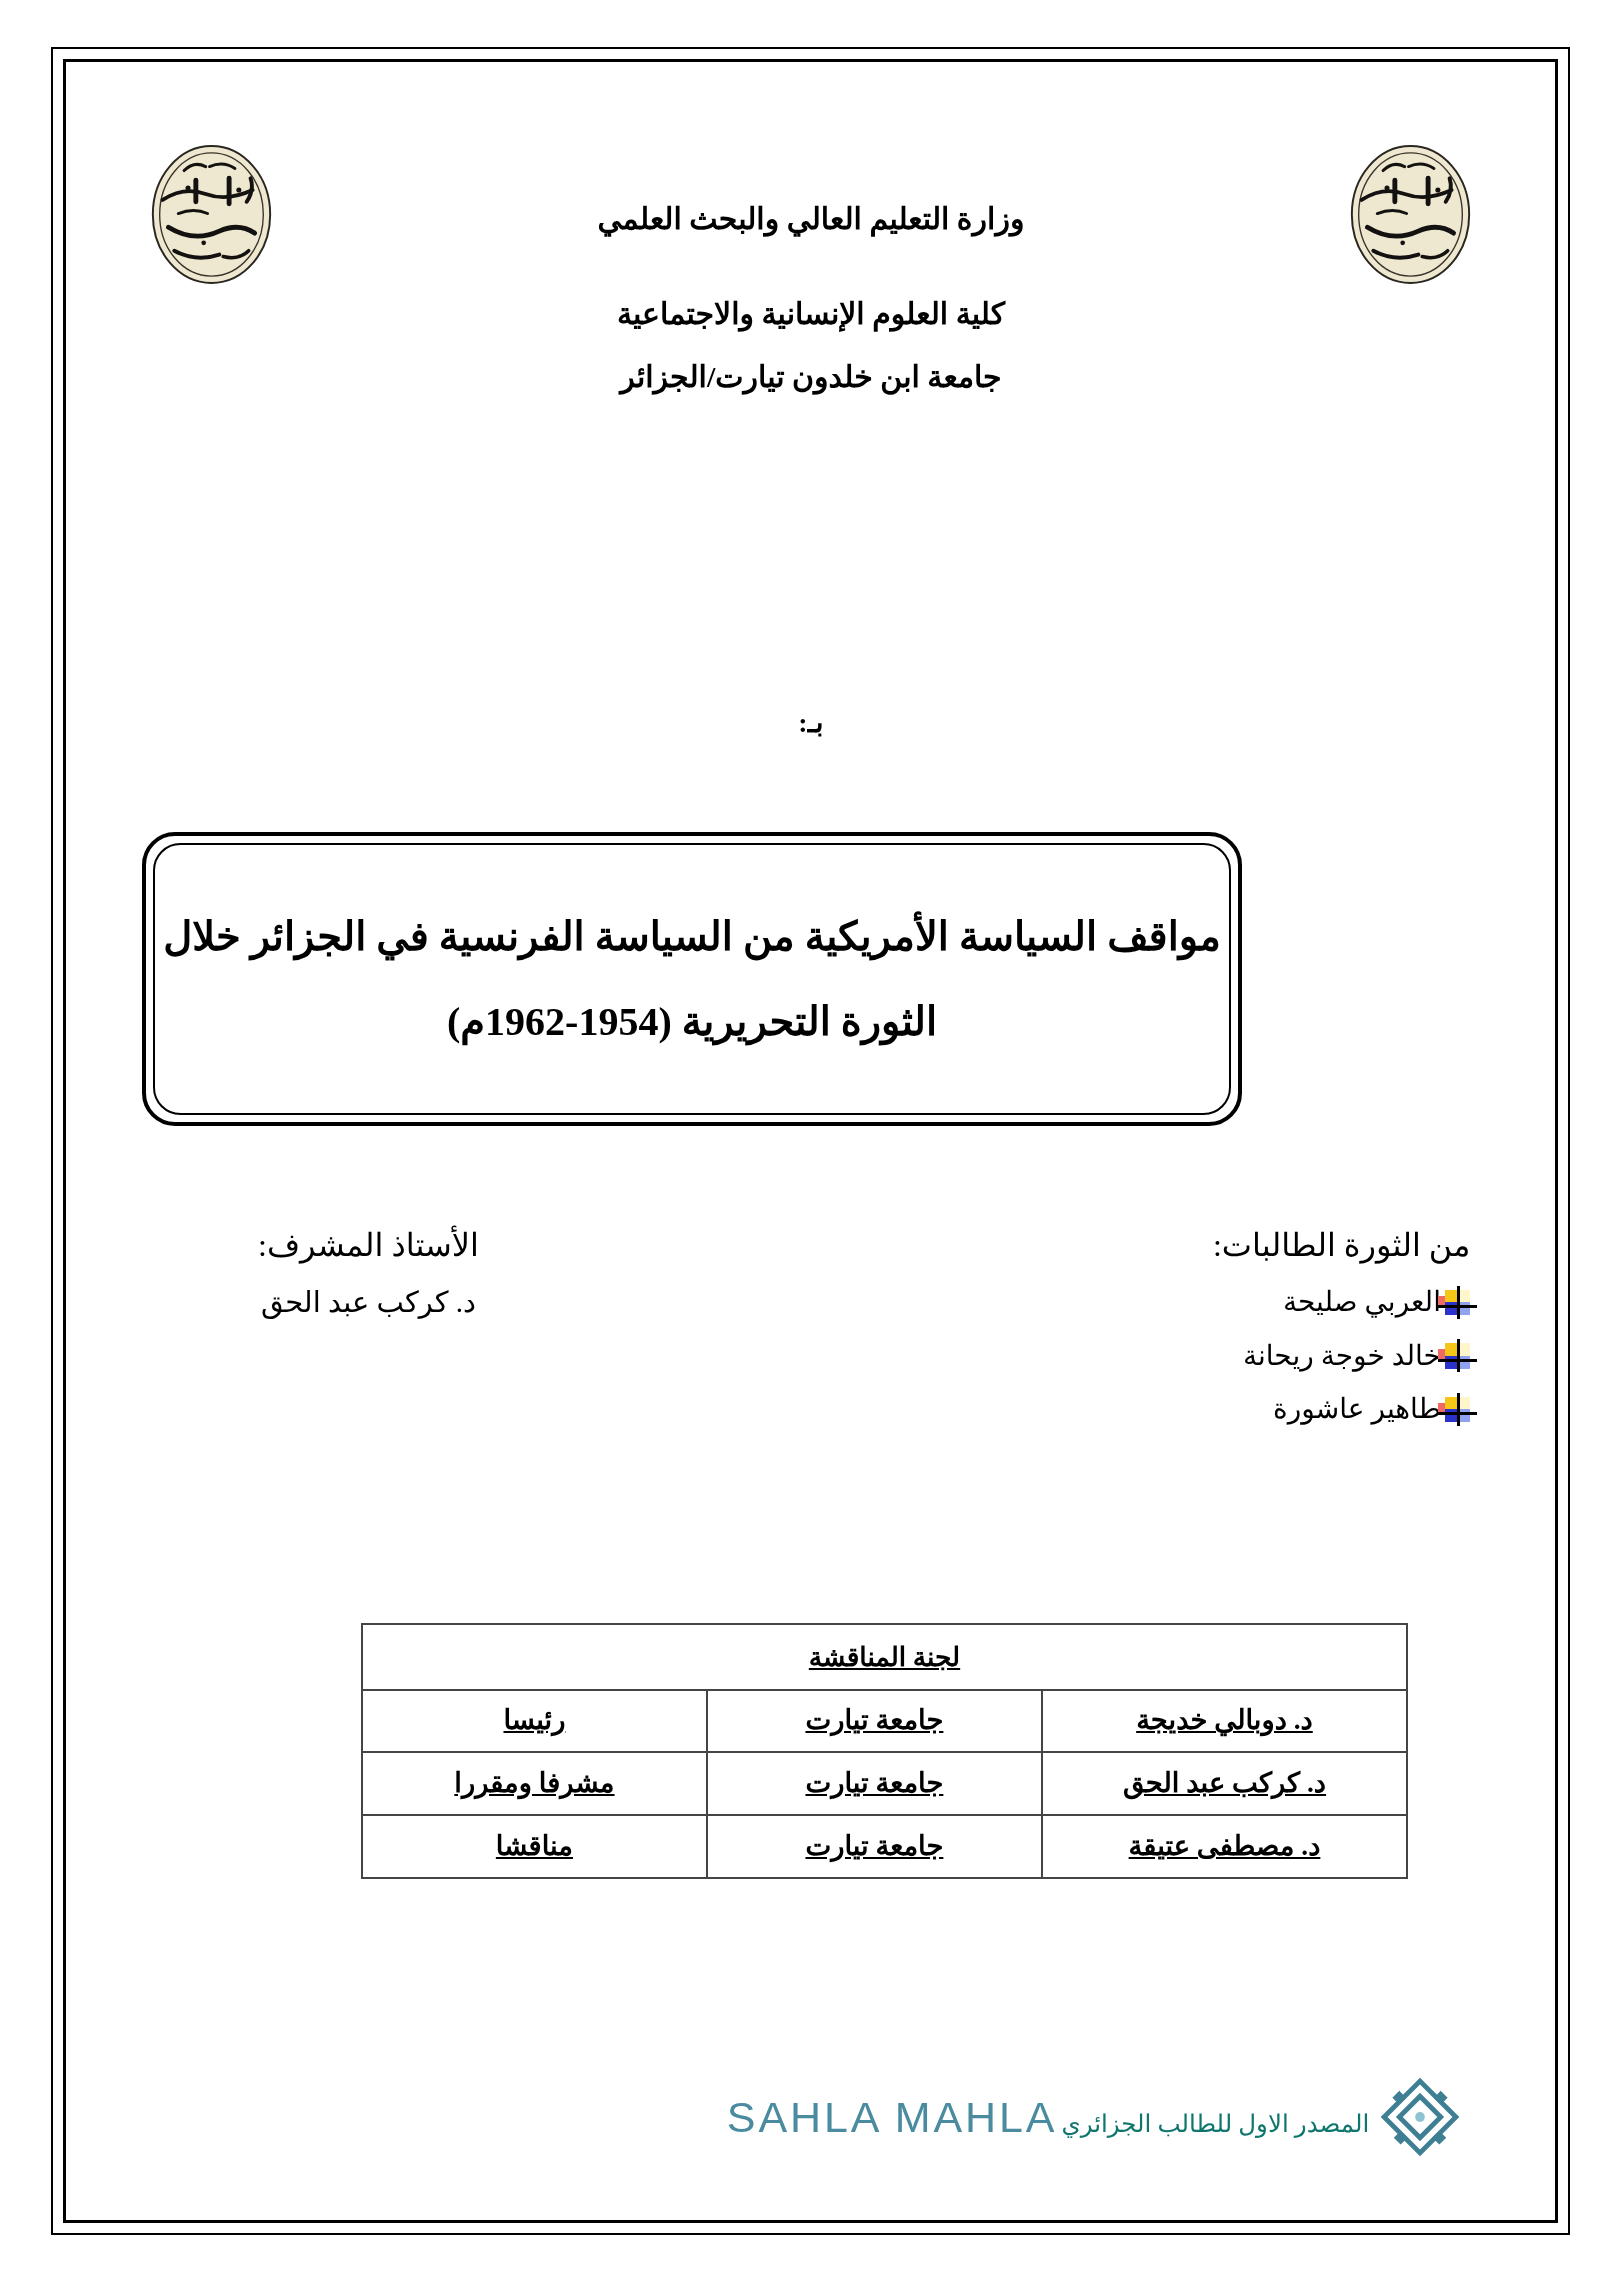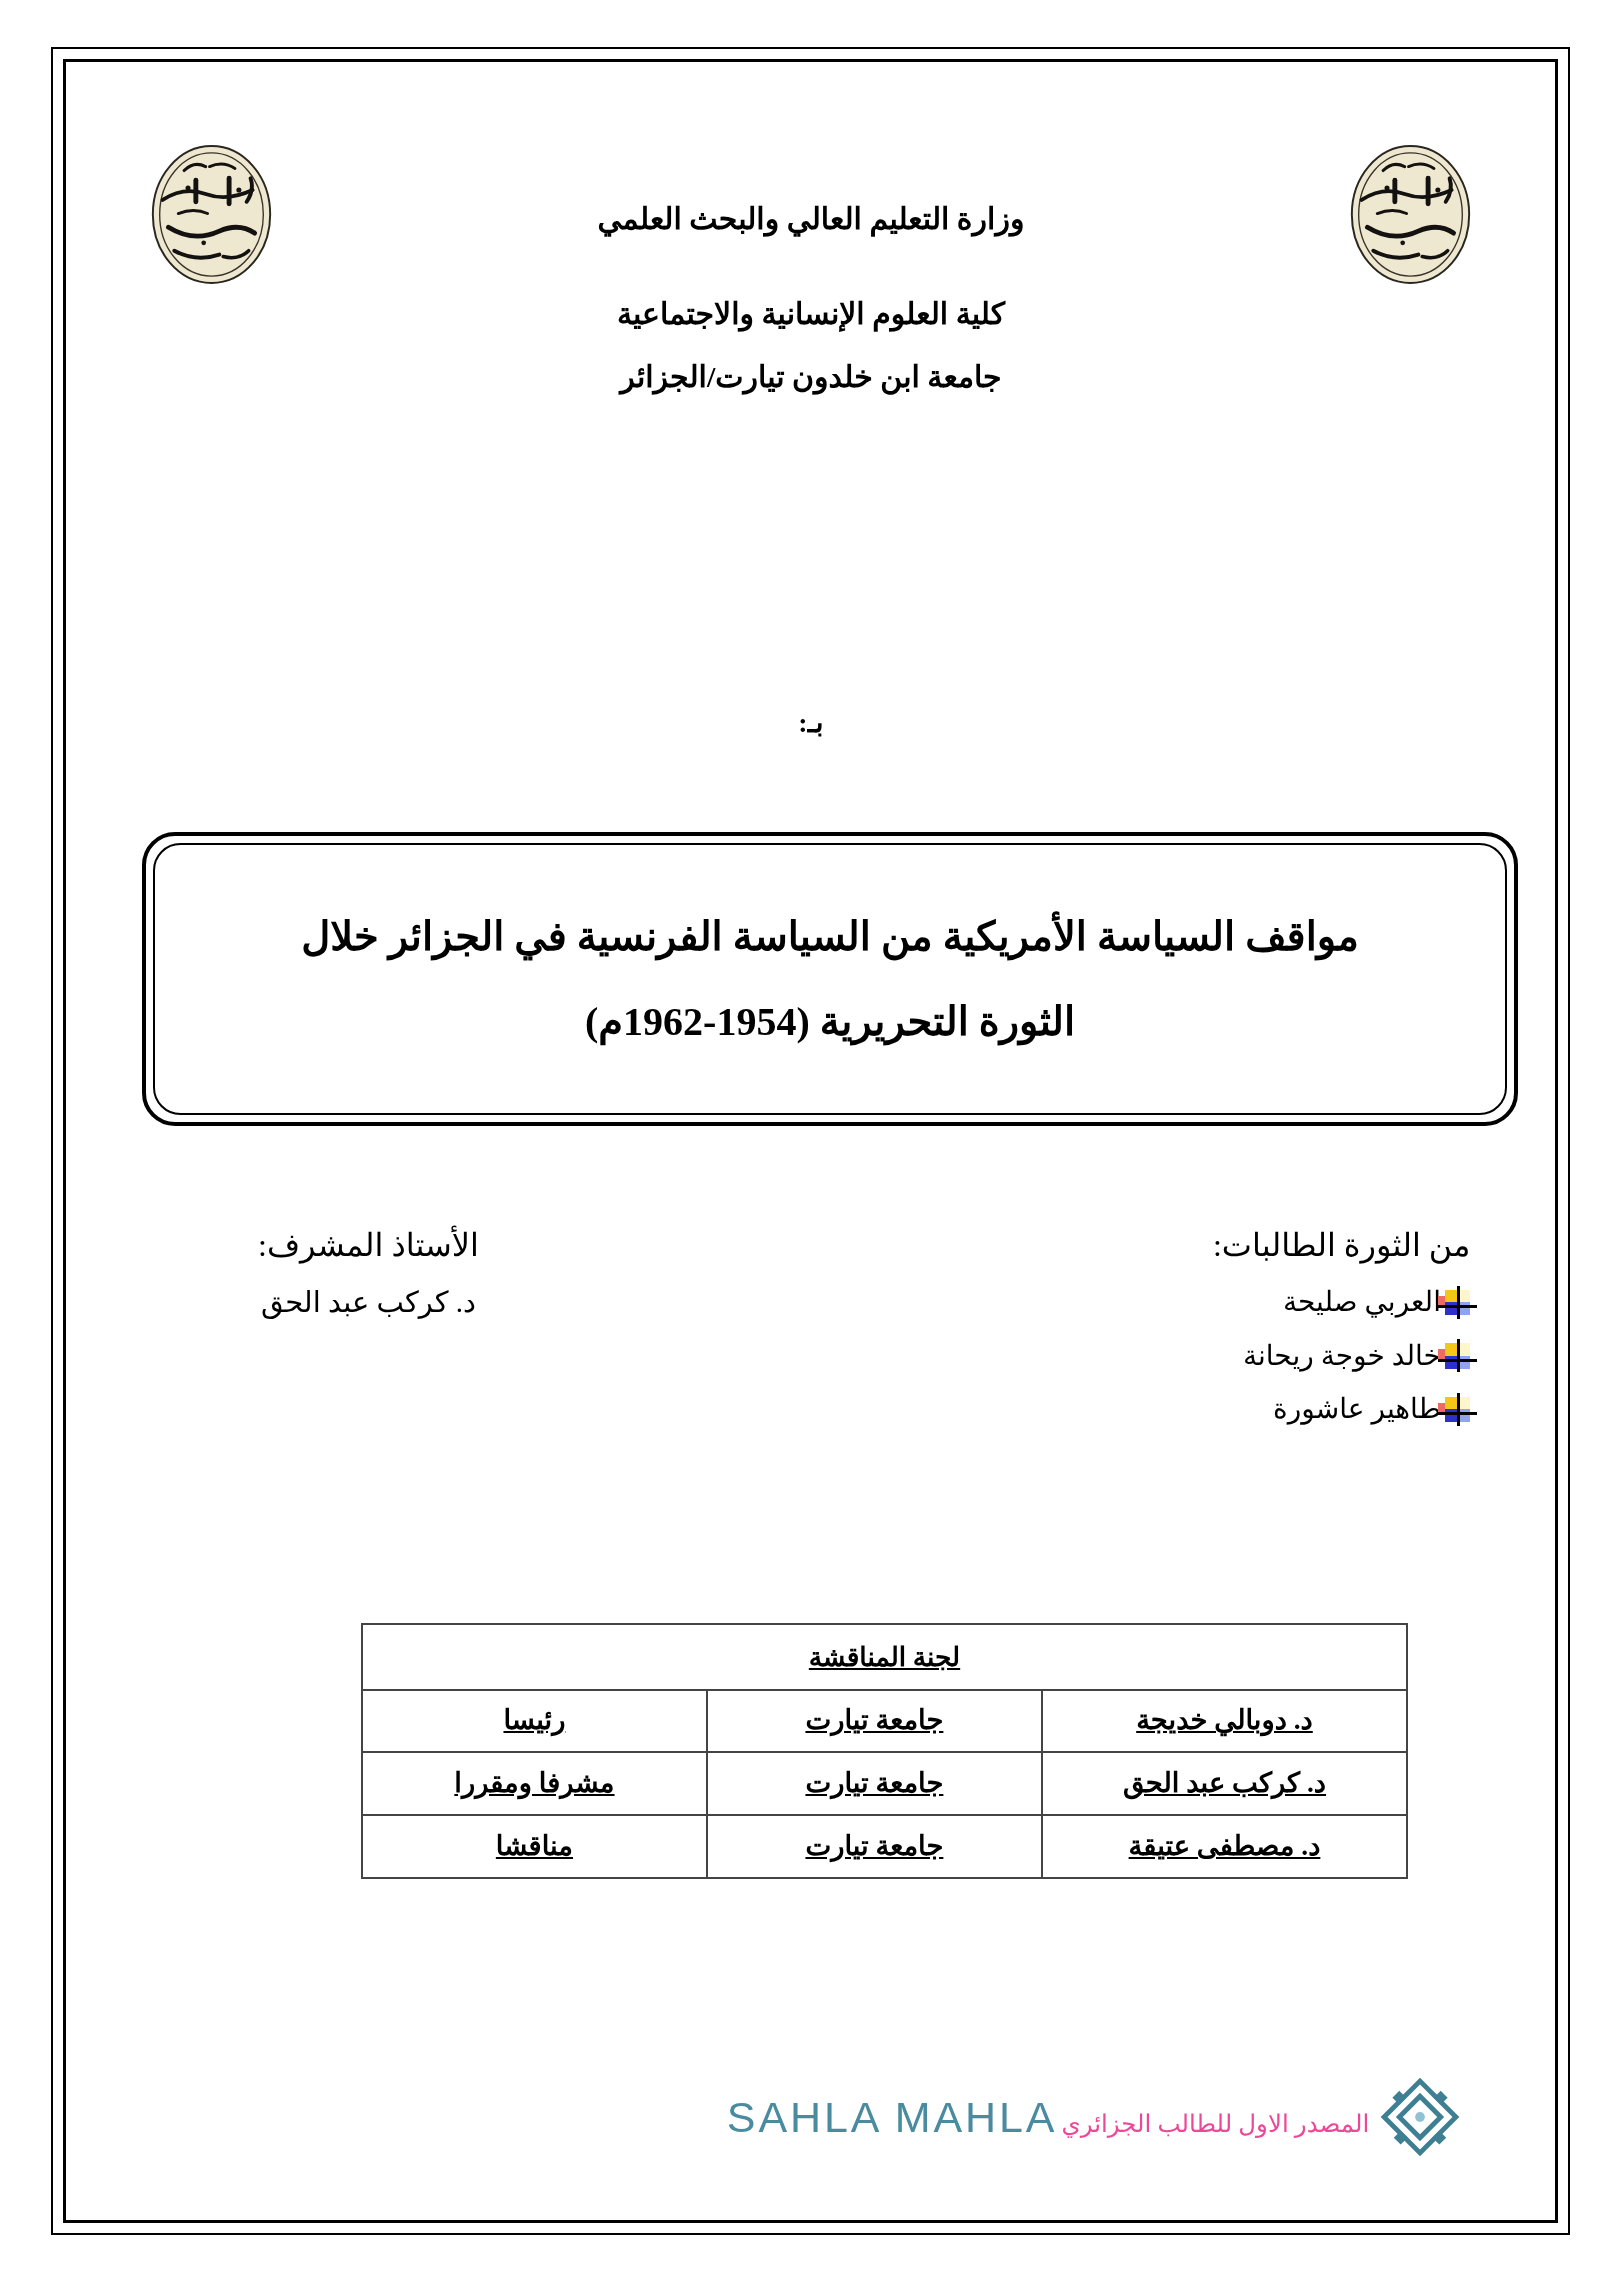--- a/index.html
+++ b/index.html
@@ -92,21 +92,21 @@
     display: block;
     margin-top: 49px;
     font-size: 28px;
   }
 
   
   .title-box-outer {
     position: absolute;
     top: 765px;
     left: 71px;
-    width: 1376px;
+    width: 1100px;
     height: 294px;
     border: 4.9px solid #000;
     border-radius: 33px;
     box-sizing: border-box;
   }
   .title-box-inner {
     position: absolute;
     left: 6.9px;
     top: 6.9px;
     right: 6.9px;
@@ -264,21 +264,21 @@
   .wm-title {
     font-family: "Liberation Sans", sans-serif;
     font-size: 43px;
     letter-spacing: 2.9px;
     color: #4a8ba0;
     line-height: 1.0;
   }
   .wm-sub {
     direction: rtl;
     font-size: 24.5px;
-    color: #ec4899;
+    color: #0f766e;
     line-height: 1.0;
     margin-top: 7.8px;
     text-align: center;
   }
 </style>
 </head>
 <body>
 
 <div class="page-frame-outer">
   <div class="page-frame-inner"></div>

